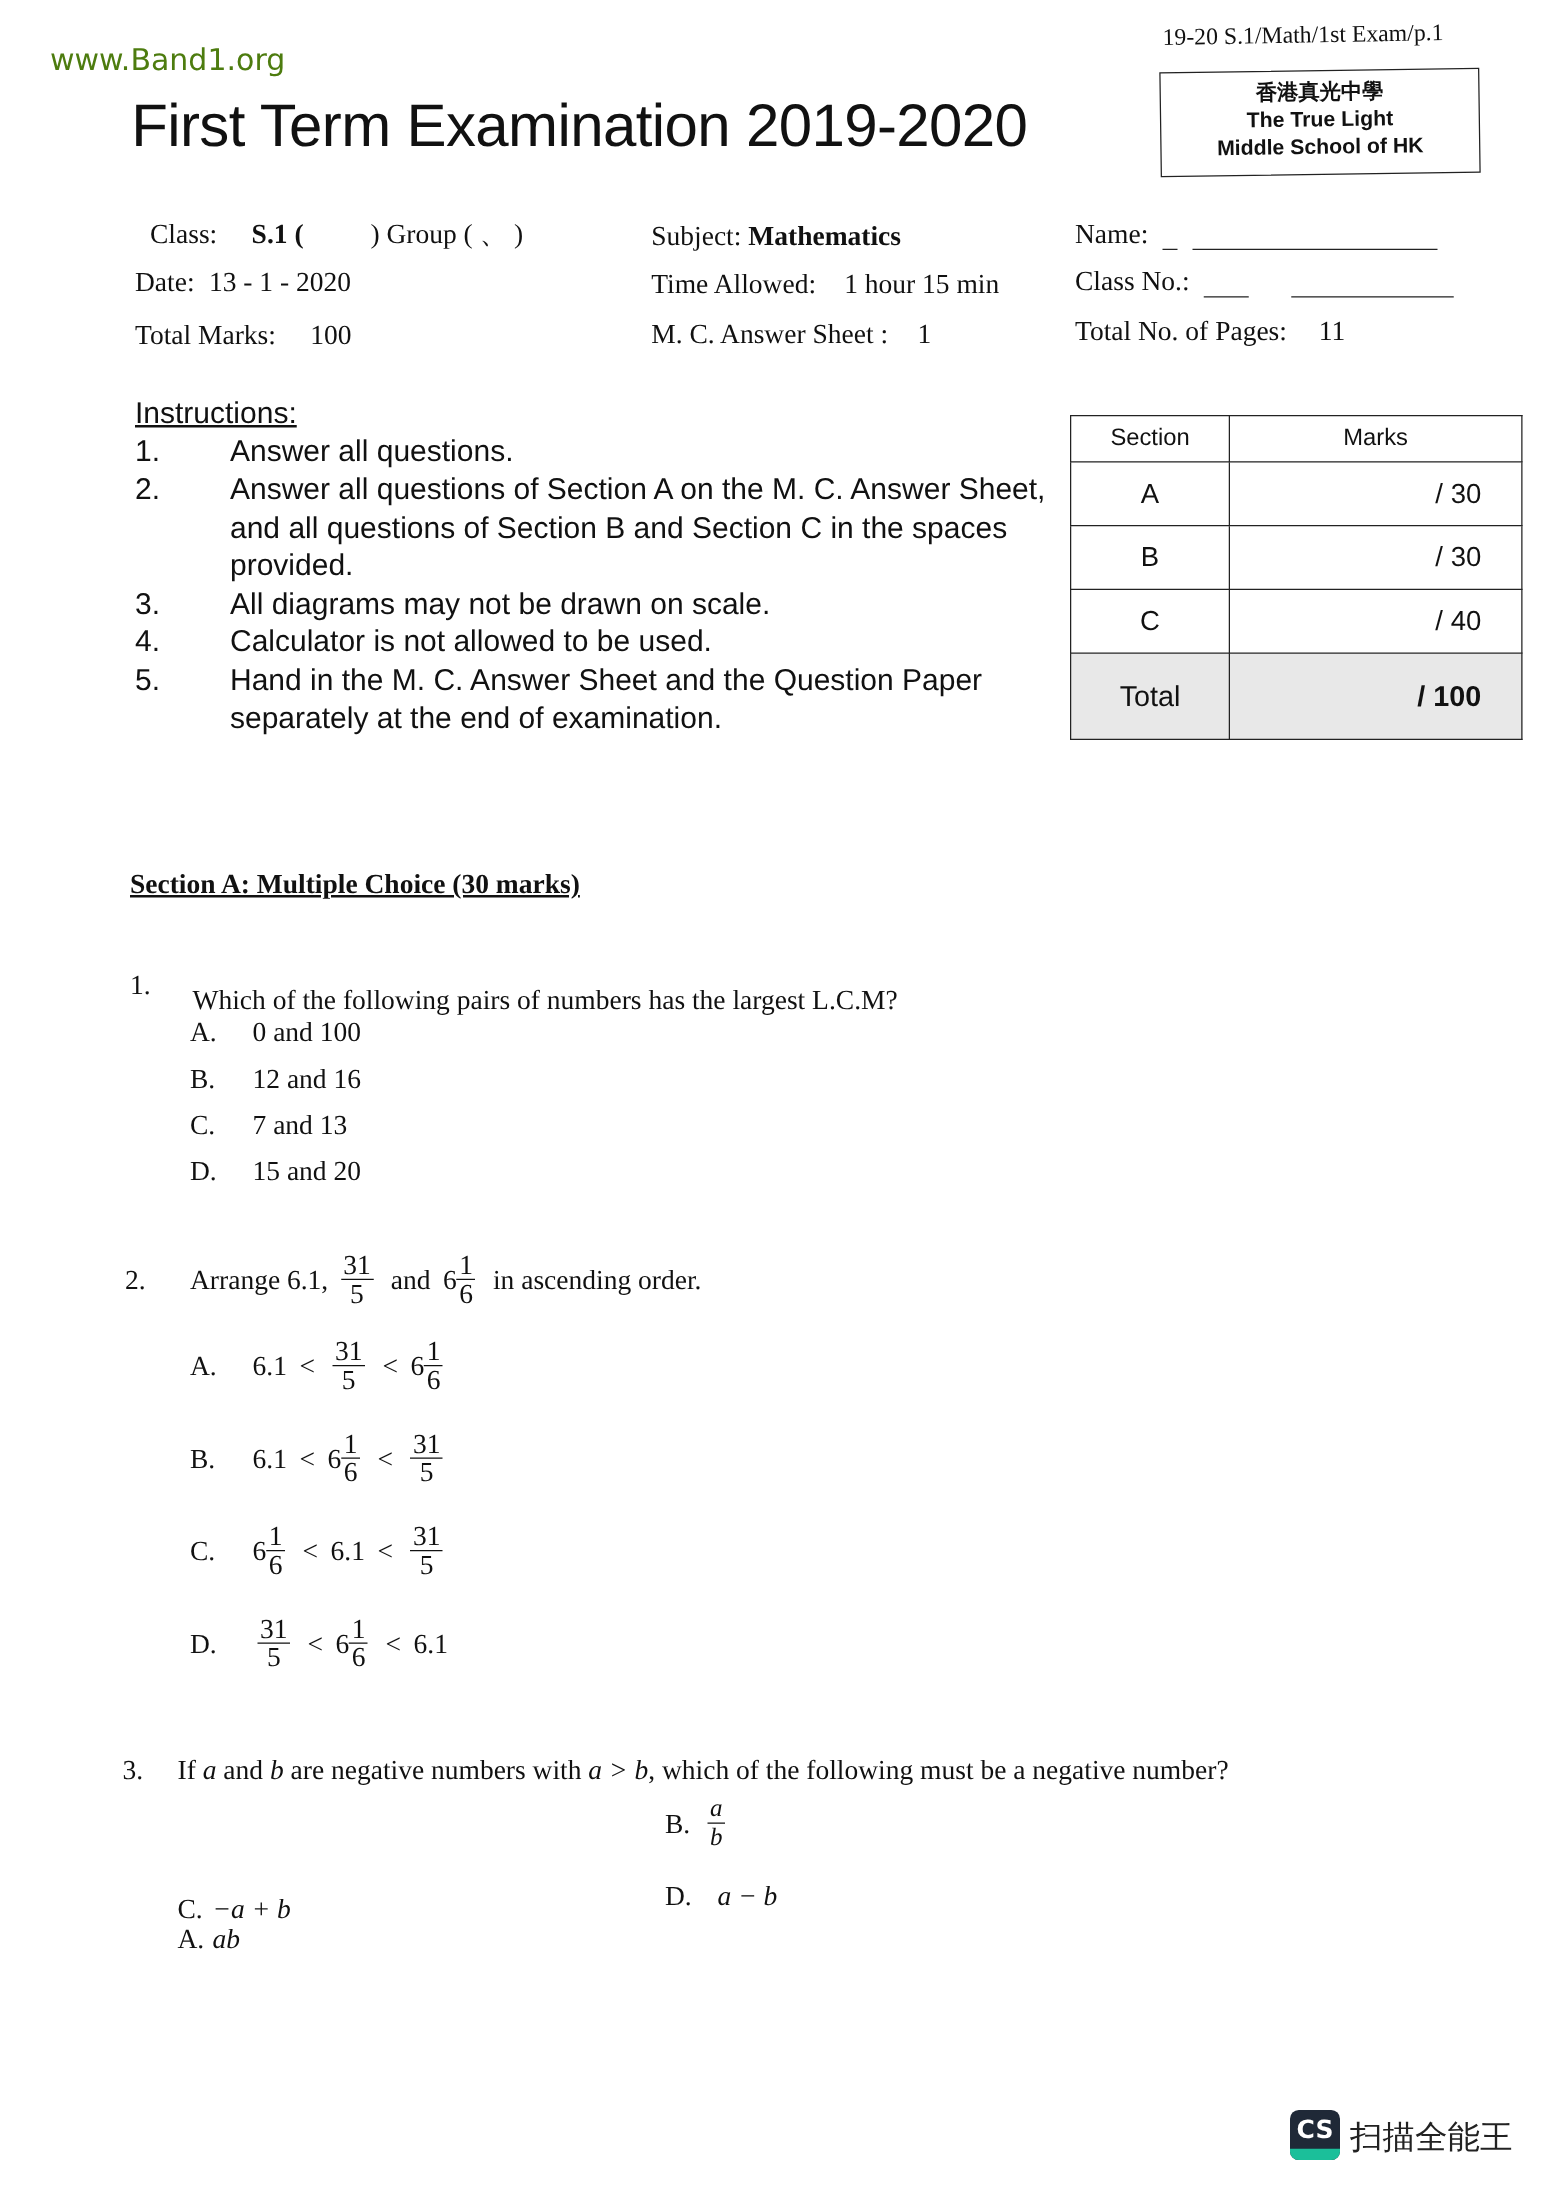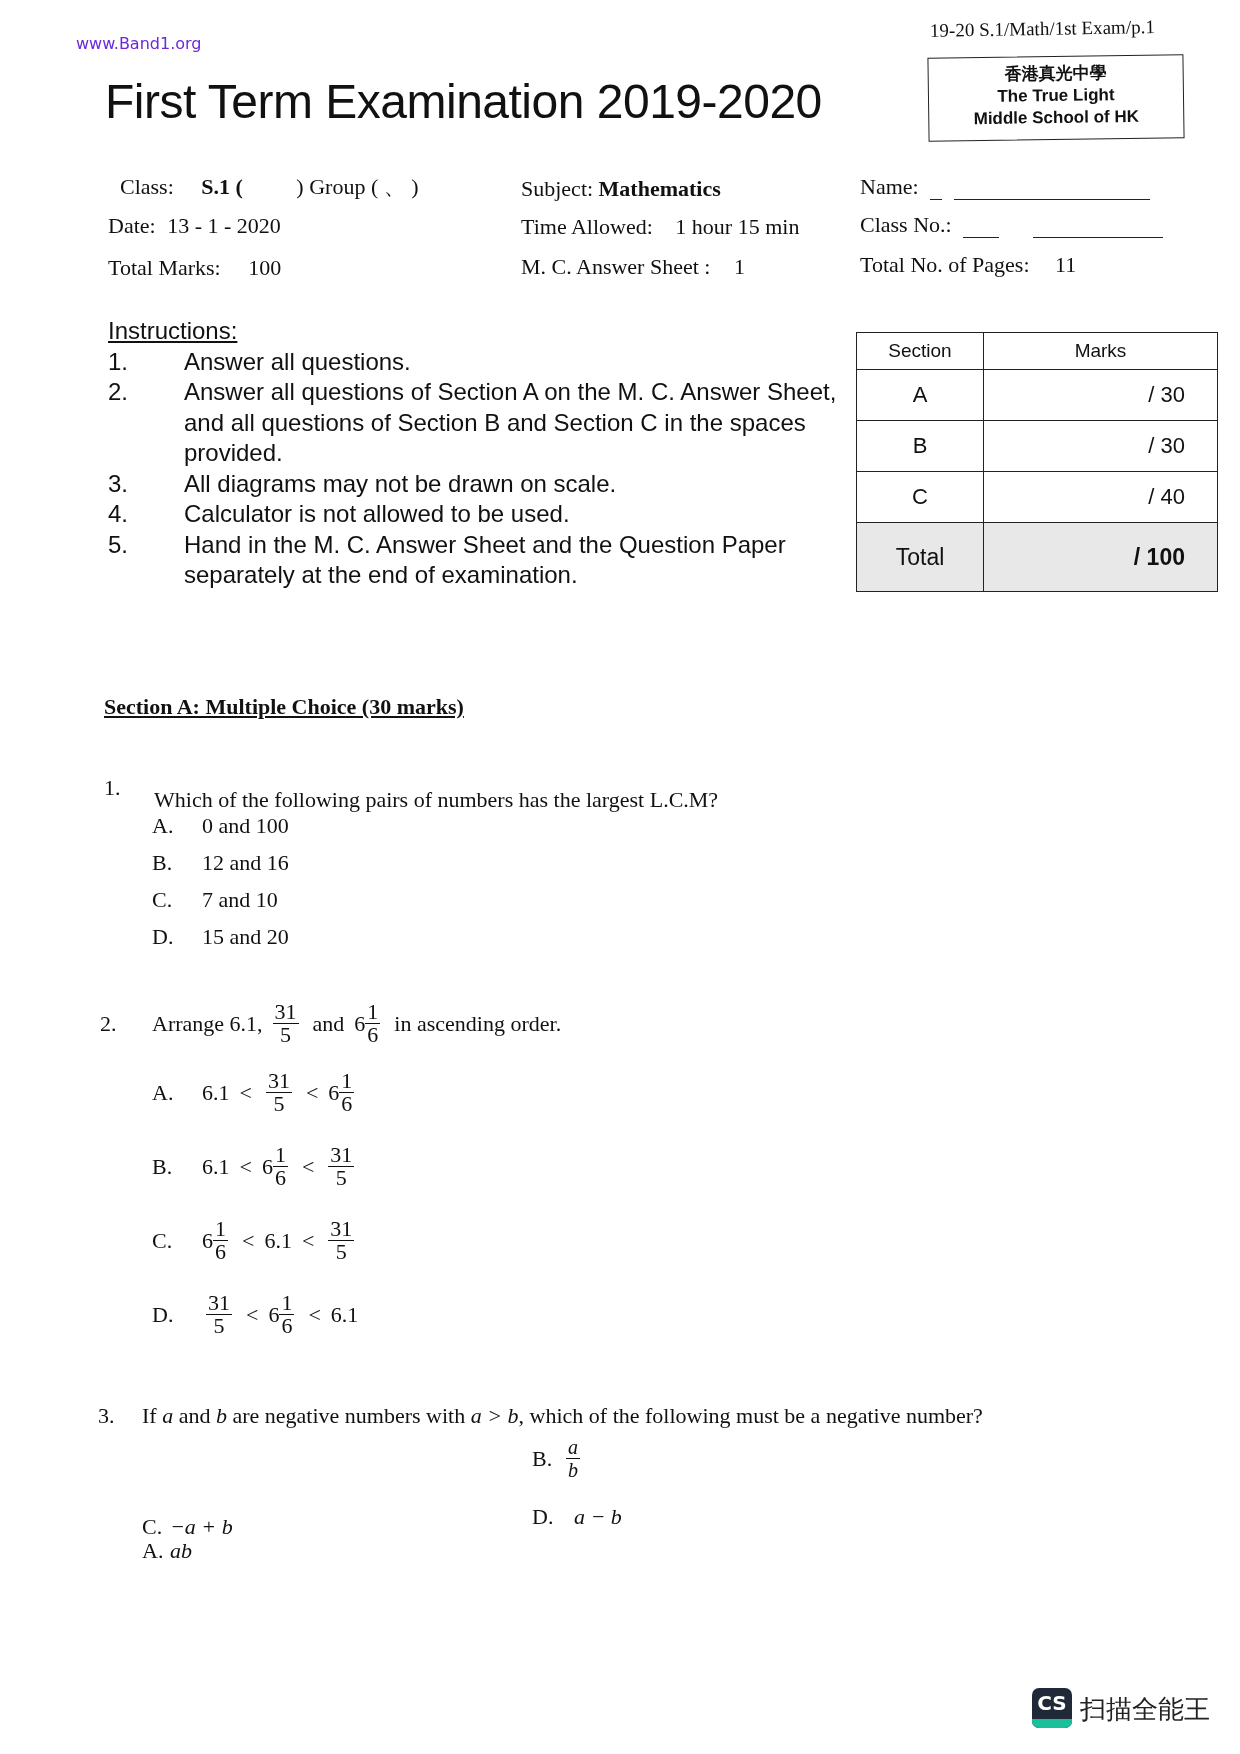--- a/index.html
+++ b/index.html
@@ -1,19 +1,19 @@
 <!DOCTYPE html>
 <html><head>
 <meta charset="utf-8">
 <style>
   html, body { margin:0; padding:0; }
   body { width:1240px; height:1754px; background:#ffffff; position:relative; overflow:hidden; color:#111; font-family:"Liberation Serif", serif; }
   .abs { position:absolute; }
   .serif { font-family:"Liberation Serif", serif; }
-  .watermark { left:40px; top:34px; font-size:16px; font-family:"DejaVu Sans", sans-serif; color:#6d28d9;margin-left:36px; }
+  .watermark { left:40px; top:34px; font-size:24px; font-family:"DejaVu Sans", sans-serif; color:#4d7c0f; }
   .ref { left:930px; top:18px; font-size:19px; transform:rotate(-1deg); }
   .title { left:105px; top:74px; font-size:48px; font-family:"Liberation Sans", sans-serif; letter-spacing:-0.5px; }
   .school-box { left:928px; top:56px; width:256px; height:84px; border:1.5px solid #222; transform:rotate(-0.8deg); text-align:center; font-family:"Liberation Sans", sans-serif; font-weight:bold; font-size:17px; line-height:22px; padding-top:6px; box-sizing:border-box; }
   .meta { font-size:22px; }
   .meta b { font-weight:bold; }
   .line { display:inline-block; border-bottom:1.5px solid #222; vertical-align:bottom; }
   .instr { left:108px; top:316px; font-family:Liberation Sans, sans-serif; font-size:24px; line-height:30.5px; }
   .instr-head { text-decoration:underline; }
   .instr-item { display:flex; }
   .instr-num { width:40px; }
@@ -143,21 +143,21 @@
 
 <div class="abs q" style="left:104px; top:775px;">1.</div>
 <div class="abs q" style="left:154px; top:775px;margin-top:12px;">Which of the following pairs of numbers has the largest L.C.M?</div>
 <div class="opt" style="left:152px; top:813px;">
   <span style="display:inline-block; width:50px;">A.</span><span>0 and 100</span>
 </div>
 <div class="opt" style="left:152px; top:850px;">
   <span style="display:inline-block; width:50px;">B.</span><span>12 and 16</span>
 </div>
 <div class="opt" style="left:152px; top:887px;">
-  <span style="display:inline-block; width:50px;">C.</span><span>7 and 10</span>
+  <span style="display:inline-block; width:50px;">C.</span><span>7 and 13</span>
 </div>
 <div class="opt" style="left:152px; top:924px;">
   <span style="display:inline-block; width:50px;">D.</span><span>15 and 20</span>
 </div>
 
 <div class="abs q" style="left:100px; top:1001px; display:flex; align-items:center;">
   <span style="width:52px;">2.</span>
   <span>Arrange  6.1,</span>
   <span class="frac" style="margin-left:10px;">
     <span class="n">31</span>

